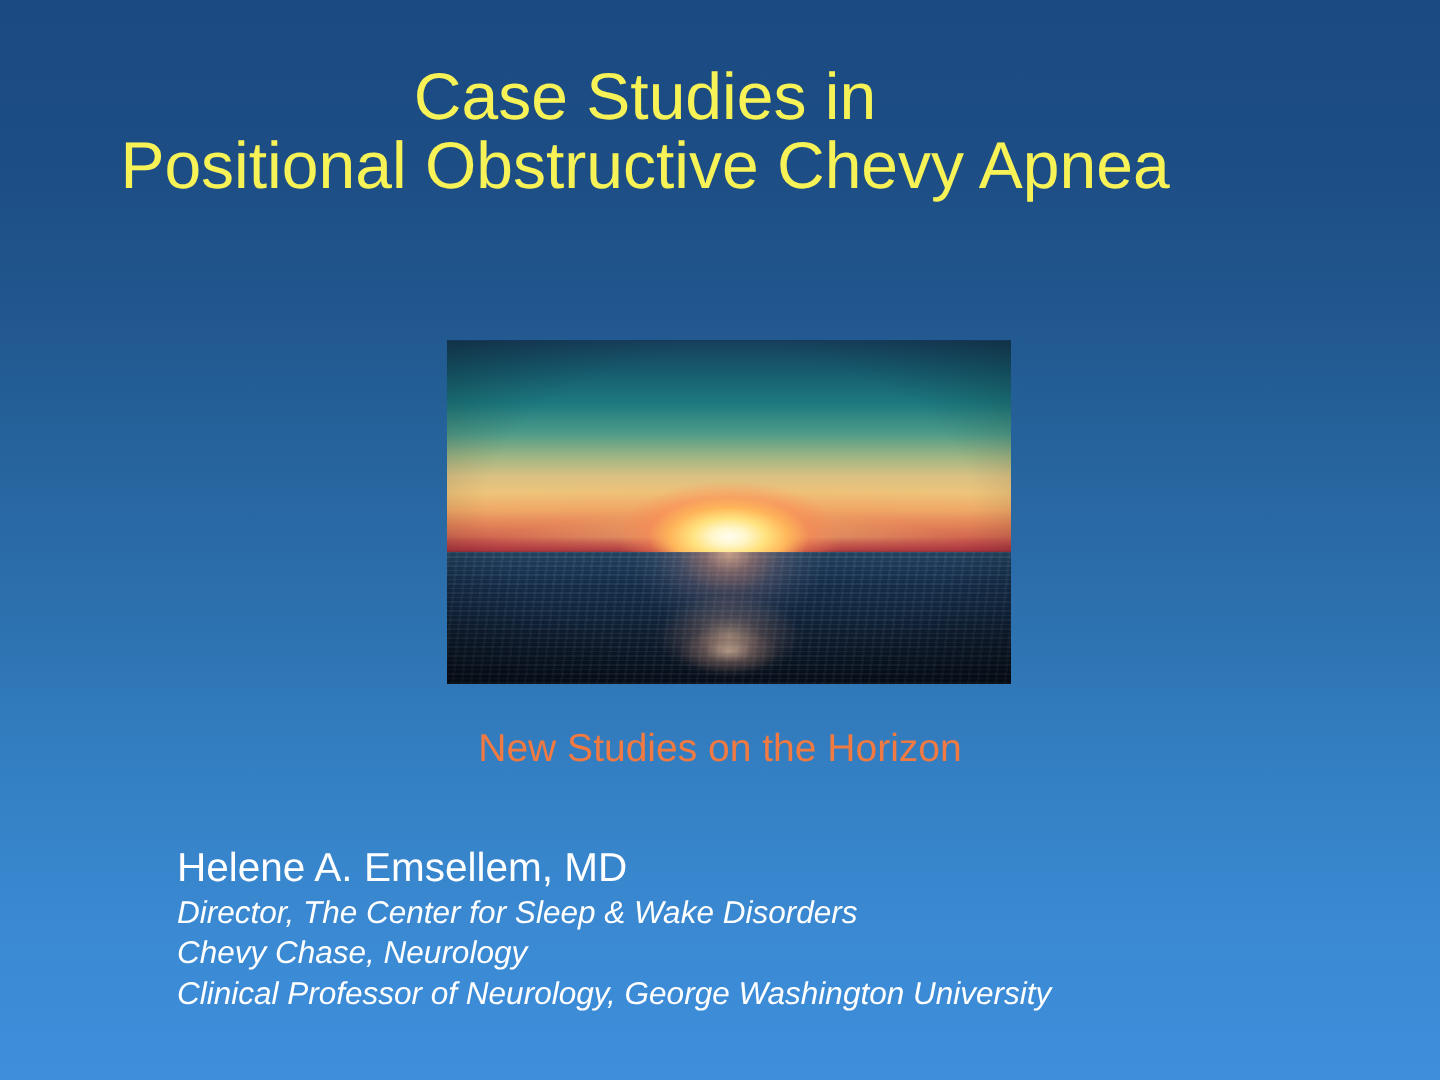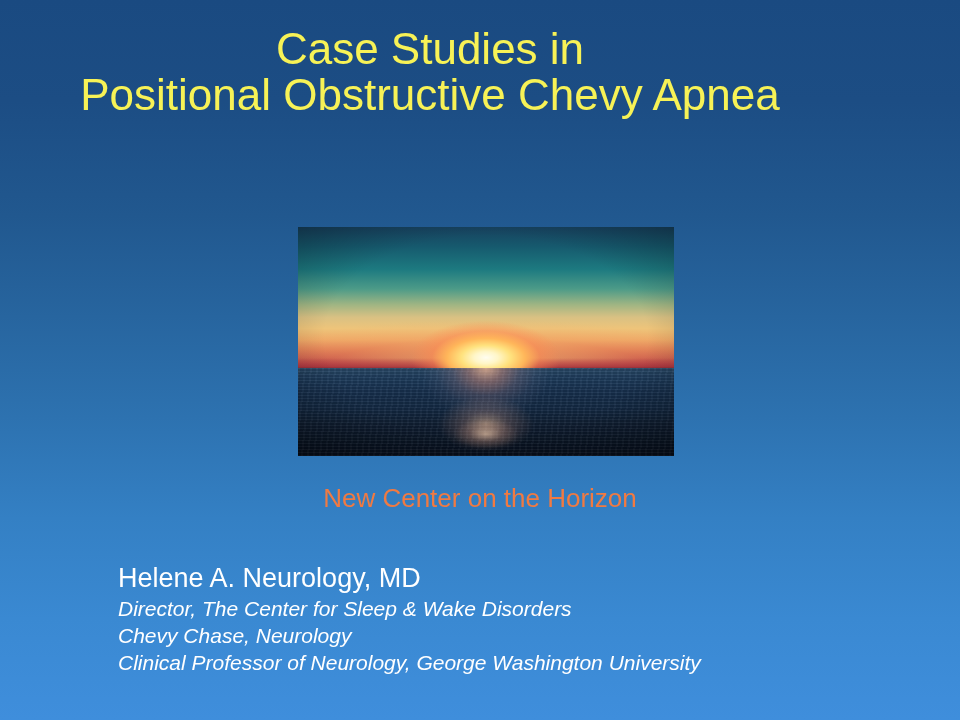--- a/index.html
+++ b/index.html
@@ -25,21 +25,21 @@
         #2d72b0 58%,
         #3480c4 72%,
         #3a89d2 86%,
         #3f8edc 100%);
   }
 
   
   #title-block {
     position: absolute;
     left: 0;
-    top: 26px;
+    top: 42px;
     width: 860px;
     text-align: center;
     color: #f7f256;
     font-size: 44px;
     line-height: 46px;
     letter-spacing: 0px;
     white-space: nowrap;
   }
   #title-block .tline {
     display: block;
@@ -241,22 +241,22 @@
     <div class="ph-layer ph-redline"></div>
     <div class="ph-sun"></div>
     <div class="ph-layer ph-sea"></div>
     <div class="ph-layer ph-waves"></div>
     <div class="ph-glitter"></div>
     <div class="ph-glitter2"></div>
     <div class="ph-glitter3"></div>
     <div class="ph-layer ph-vignette"></div>
   </div>
 
-  <div id="subtitle">New Center on the Horizon</div>
+  <div id="subtitle">New Studies on the Horizon</div>
 
   <div id="author-block">
-    <div id="author-name">Helene A. Neurology, MD</div>
+    <div id="author-name">Helene A. Emsellem, MD</div>
     <div class="author-line">Director, The Center for Sleep &amp; Wake Disorders</div>
     <div class="author-line">Chevy Chase, Neurology</div>
     <div class="author-line">Clinical Professor of Neurology, George Washington University</div>
   </div>
 
 </div>
 
 </body></html>

